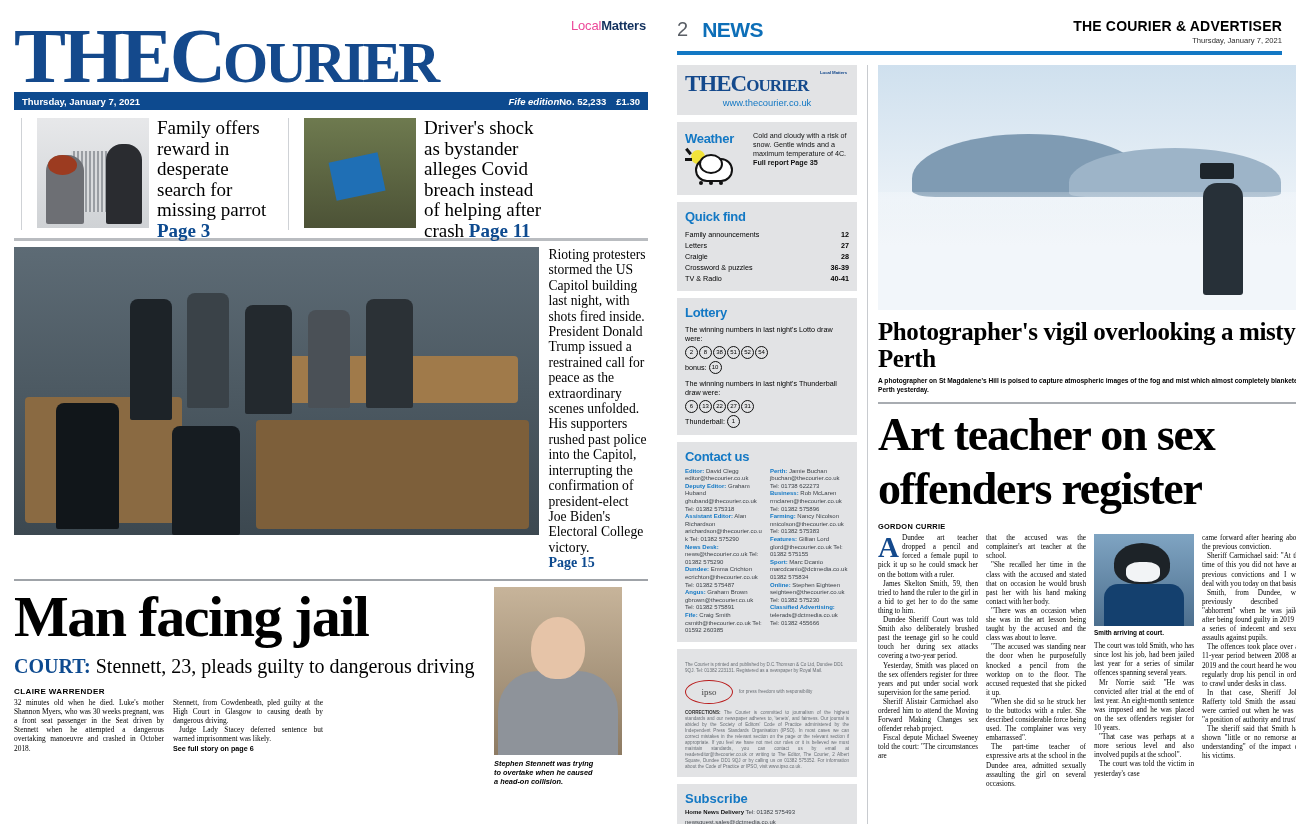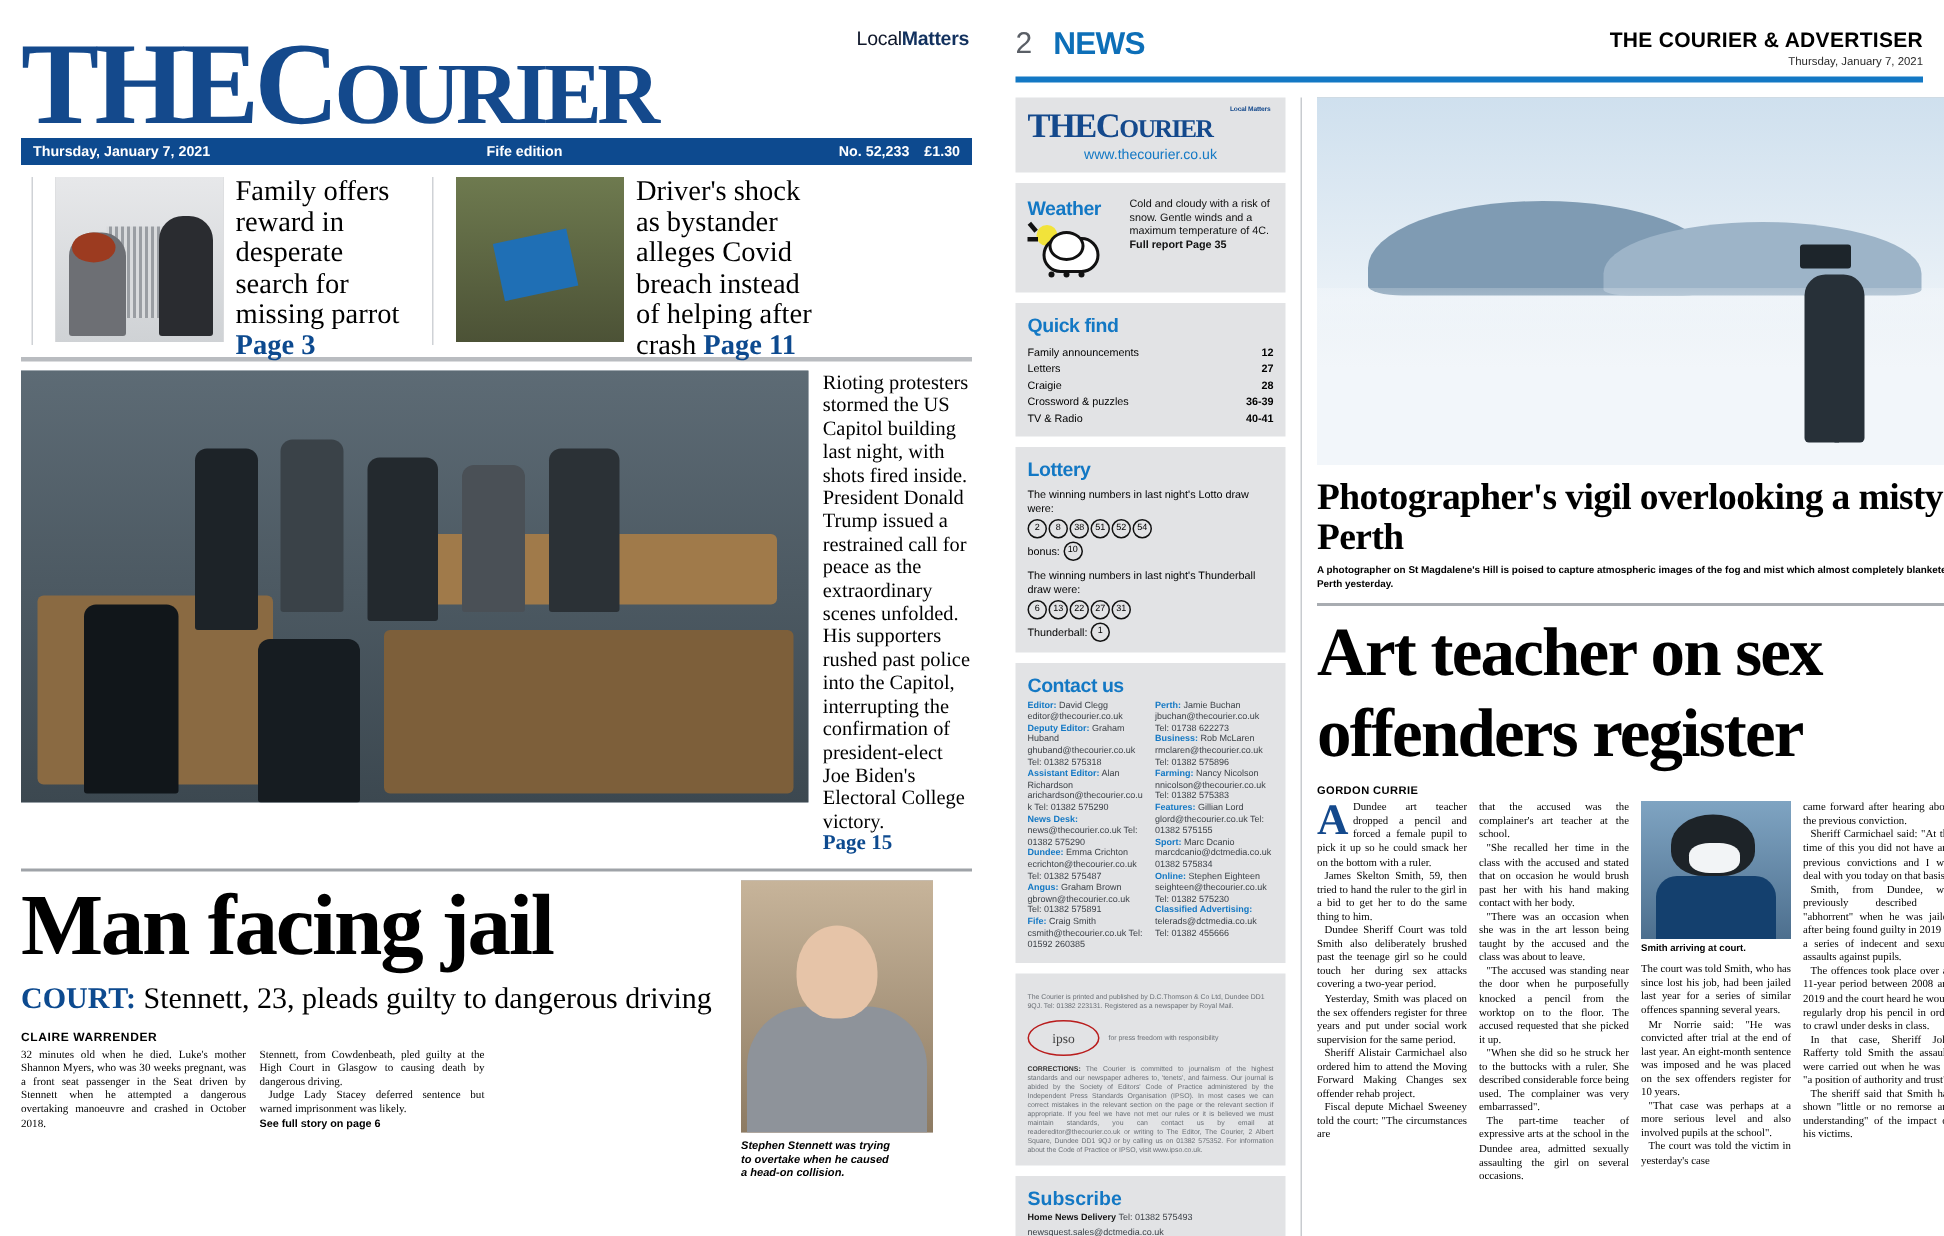--- a/index.html
+++ b/index.html
@@ -5,29 +5,29 @@
   html,body{margin:0;padding:0;background:#fff;}
   body{width:1296px;height:824px;font-family:"Liberation Serif",serif;color:#000;overflow:hidden;}
   .spread{position:relative;width:1296px;height:824px;display:flex;}
   .page{position:relative;box-sizing:border-box;}
   .page-left{width:662px;height:824px;padding:0;}
   .page-right{width:634px;height:824px;border-left:1px solid #fff;}
 
   
   .masthead{padding:14px 14px 0 14px;position:relative;height:86px;box-sizing:border-box;}
   .local-matters{position:absolute;right:16px;top:18px;font-family:"Liberation Sans",sans-serif;font-size:13px;letter-spacing:-.2px;}
-  .local-matters .lm1{font-weight:400;color:#0f172a;}
+  .local-matters .lm1{font-weight:400;color:#ec4899;}
   .local-matters .lm2{font-weight:700;color:#12315e;}
   .courier-title{font-family:"Liberation Serif",serif;font-weight:700;color:#14498c;
     font-size:78px;line-height:.92;letter-spacing:-3px;margin:6px 0 0 0;white-space:nowrap;}
   .courier-title .sc{font-size:58px;}
   .dateline{margin:6px 14px 0 14px;background:#0d4a8f;color:#fff;height:18px;display:flex;align-items:center;
     font-family:"Liberation Sans",sans-serif;font-size:9.5px;font-weight:700;padding:0 8px;box-sizing:border-box;}
   .dateline .dl-left{flex:0 0 auto;}
-  .dateline .dl-mid{flex:1 1 auto;text-align:center;}
+  .dateline .dl-mid{flex:1 1 auto;text-align:right;font-style:italic;}
   .dateline .dl-right{flex:0 0 auto;display:flex;gap:10px;}
 
   .teasers{display:flex;margin:8px 14px 0 14px;height:112px;gap:0;}
   .teaser-text{font-family:"Liberation Serif",serif;font-size:19px;line-height:20.5px;padding:0 6px 0 0;
     width:108px;box-sizing:border-box;}
   .teaser-text .pg{color:#0d4a8f;font-weight:700;}
   .teaser-text.wide{width:124px;}
   .teaser-photo{width:112px;height:110px;background:#b9bcc0;margin:0 8px;position:relative;overflow:hidden;border:0;}
   .vr{width:1px;background:#cfd2d6;margin:0 7px;}
 

